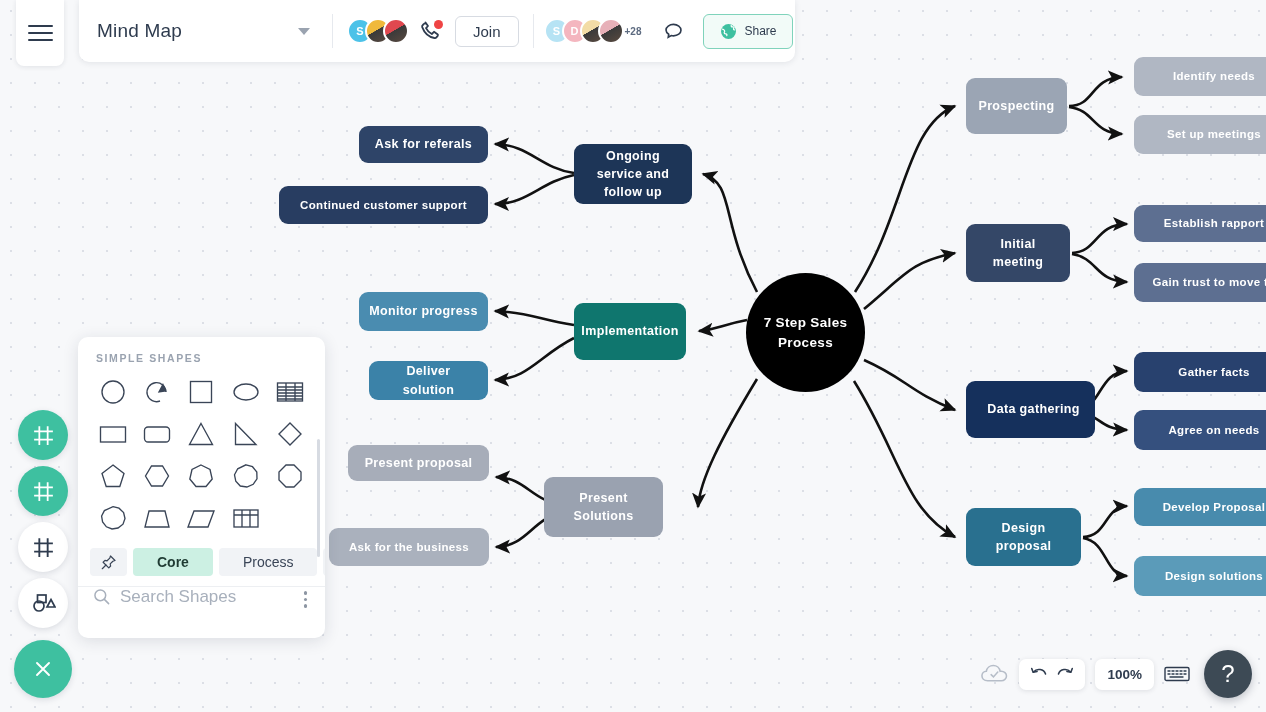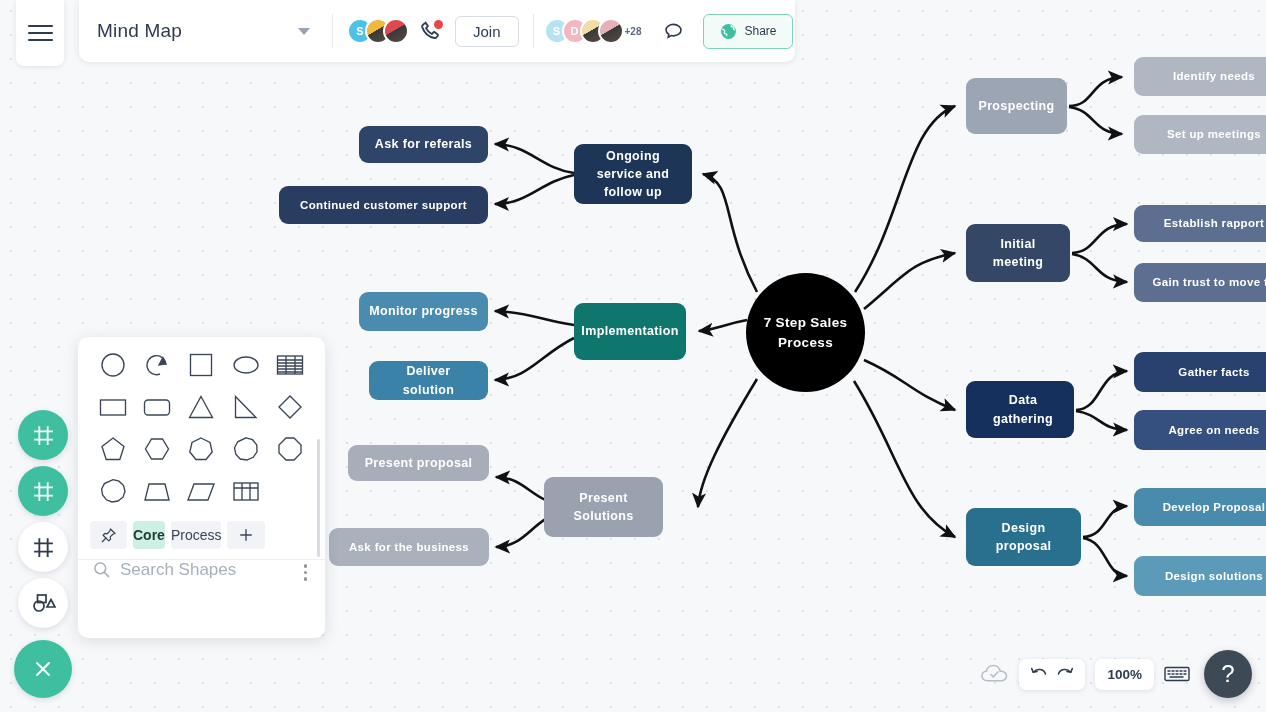--- a/index.html
+++ b/index.html
@@ -107,21 +107,21 @@
   }
   .panel-scroll {
     position: absolute; right: 5px; top: 102px; width: 3px; height: 118px;
     background: #d7dbe2; border-radius: 2px;
   }
   .tabs-row {
     display: flex; align-items: center; gap: 6px; padding: 6px 12px 10px 12px;
   }
   .tab-chip {
     background: #f1f3f6; border-radius: 4px; height: 28px; display: flex;
-    align-items: center; justify-content: center; padding: 0 0;
+    align-items: center; justify-content: center; padding: 0 24px;
     font-size: 14px; color: #3a4557; cursor: pointer;
   }
   .tab-chip.active { background: #ccf0e3; color: #1f3b33; font-weight: 600; }
   .tab-chip.icon-chip { padding: 0 10px; }
   .panel-divider { height: 1px; background: #edeff2; }
   .search-row {
     display: flex; height: 54px; padding: 0 14px; gap: 9px;
   }
   .search-ph { font-size: 17px; color: #a8b0bc; flex: 1; cursor: text; }
   .kebab { display: flex; flex-direction: column; gap: 3px; cursor: pointer; padding: 4px; }
@@ -220,21 +220,21 @@
       </div>
       <div class="node" style="left: 966px; top: 224px; width: 104px; height: 58px; background: rgb(52, 71, 103);">
         <span>Initial meeting</span>
       </div>
       <div class="node small" style="left: 1134px; top: 205px; width: 160px; height: 37px; background: rgb(93, 111, 145);">
         <span>Establish rapport</span>
       </div>
       <div class="node small" style="left: 1134px; top: 263px; width: 160px; height: 39px; background: rgb(93, 111, 145);">
         <span>Gain trust to move to</span>
       </div>
-      <div class="node" style="left: 966px; top: 381px; width: 108px; height: 57px; background: rgb(21, 48, 92); padding-left: 16px;">
+      <div class="node" style="left: 966px; top: 381px; width: 129px; height: 57px; background: rgb(21, 48, 92); padding-left: 16px;">
         <span>Data gathering</span>
       </div>
       <div class="node small" style="left: 1134px; top: 352px; width: 160px; height: 40px; background: rgb(40, 65, 110);">
         <span>Gather facts</span>
       </div>
       <div class="node small" style="left: 1134px; top: 410px; width: 160px; height: 40px; background: rgb(53, 80, 126);">
         <span>Agree on needs</span>
       </div>
       <div class="node" style="left: 966px; top: 508px; width: 115px; height: 58px; background: rgb(41, 112, 143);">
         <span>Design proposal</span>
@@ -358,20 +358,21 @@
       </svg>
     </div>
     <div class="rail-btn rail-close">
       <svg width="24" height="24" viewBox="0 0 24 24" stroke="#fff" stroke-width="1.9" stroke-linecap="round">
         <path d="M6 6 L18 18 M18 6 L6 18"></path>
       </svg>
     </div>
   </div>
 
   <div id="shapes-panel">
+    <div class="panel-heading">SIMPLE SHAPES</div>
     <div class="shape-grid" id="shape-grid">
         <div class="shape-cell">
           <svg width="28" height="28" viewBox="0 0 28 28" fill="none" stroke="#3a4557" stroke-width="1.35">
             <circle cx="14" cy="14" r="11"></circle>
           </svg>
         </div>
         <div class="shape-cell">
           <svg width="28" height="28" viewBox="0 0 28 28" fill="none" stroke="#3a4557" stroke-width="1.35">
             <path d="M23 14 a9.5 9.5 0 1 0 -6 9" fill="none"></path>
             <path d="M20 5 l3.4 8.6 -8.6 1.2z" fill="#3a4557" stroke="none"></path>

